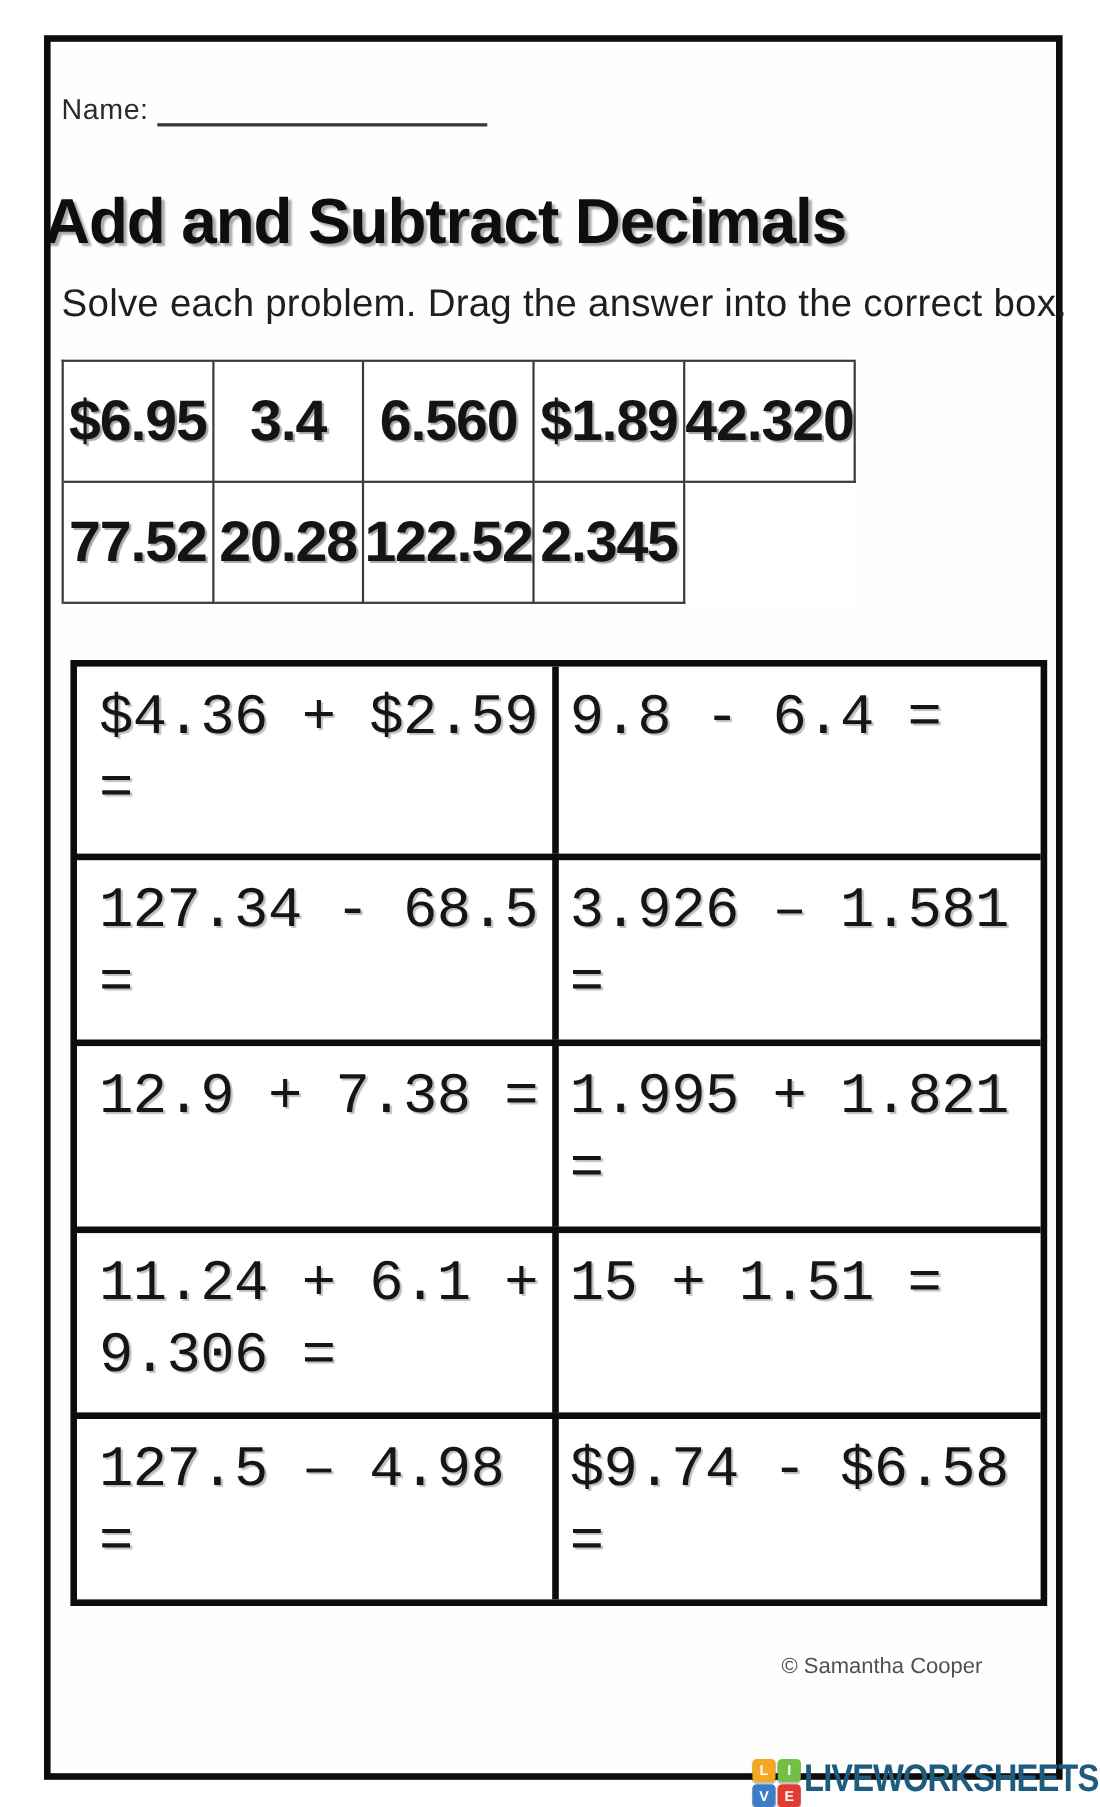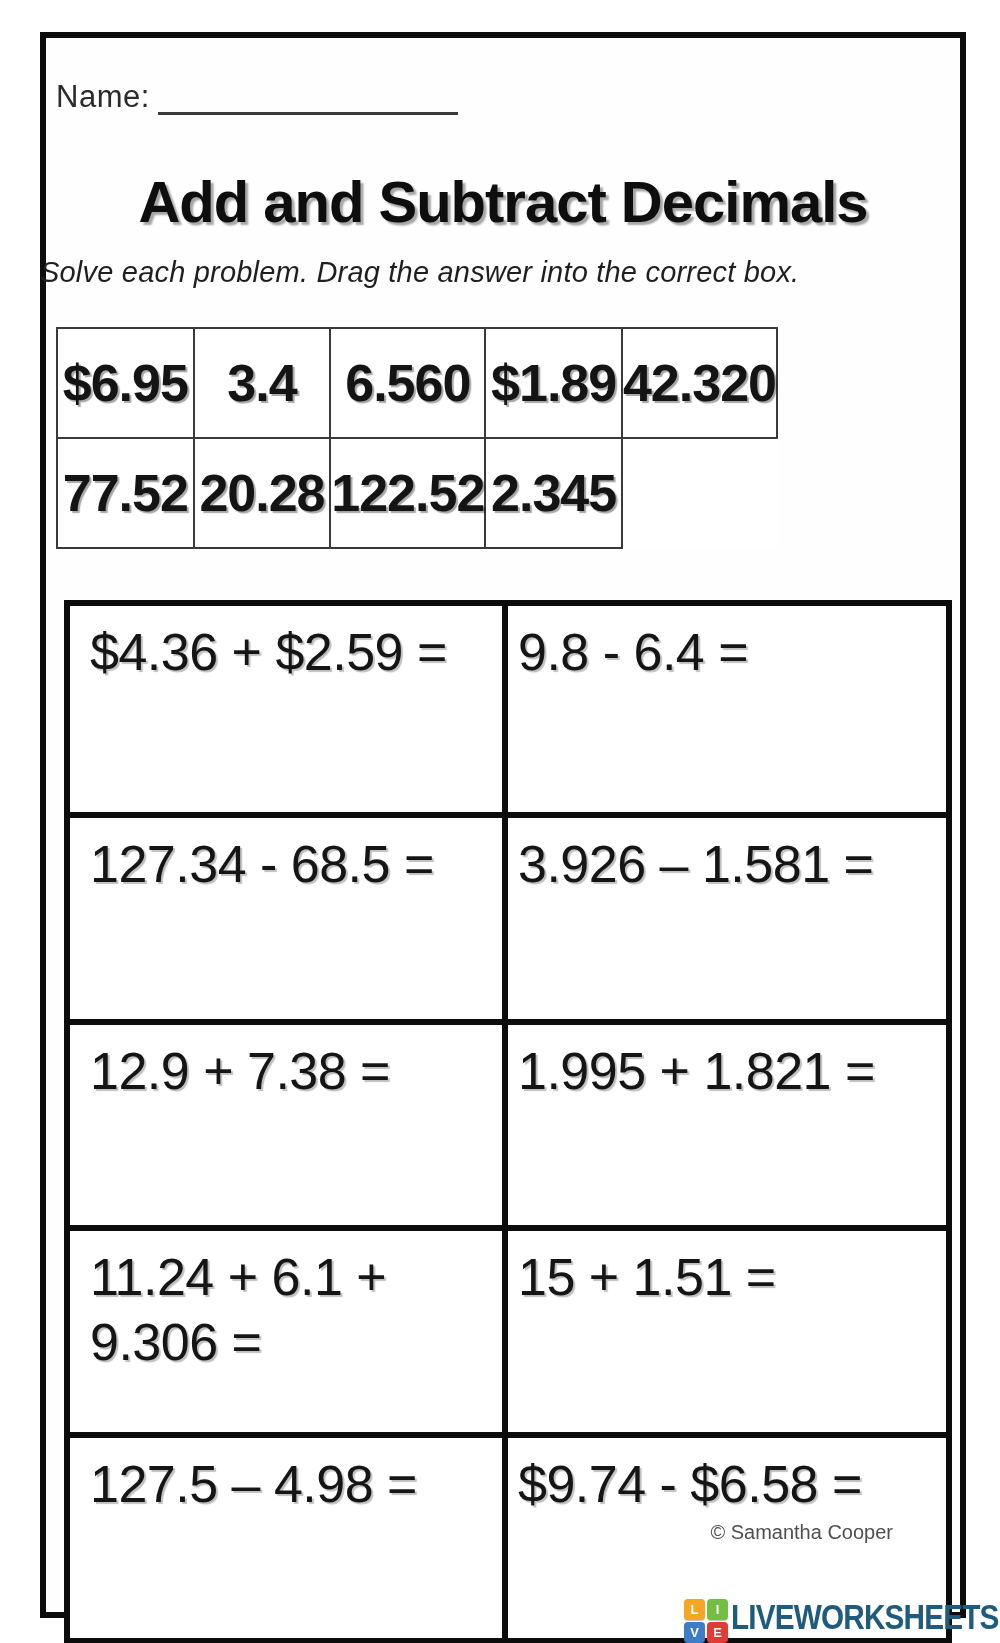--- a/index.html
+++ b/index.html
@@ -9,64 +9,64 @@
     font-family:"Liberation Sans","DejaVu Sans",sans-serif;
   }
   
   .page-frame{
     position:absolute;left:40px;top:32px;width:926px;height:1586px;
     border:6px solid #0d0d0d;box-sizing:border-box;background:#fffefe;
   }
   
   .name-row{
     position:absolute;left:56px;top:76px;display:flex;align-items:flex-end;
-    font-size:31px;color:#2b2b2b;letter-spacing:.5px;
+    font-size:26px;color:#2b2b2b;letter-spacing:.5px;
   }
   .name-line{
     display:inline-block;width:300px;height:36px;margin-left:8px;
     border-bottom:3px solid #3a3a3a;
   }
   
-  .title-wrap{position:absolute;left:40px;top:168px;width:926px;text-align:center;}
+  .title-wrap{position:absolute;left:40px;top:168px;width:926px;text-align:left;}
   .title{
     font-size:58px;font-weight:bold;letter-spacing:-1px;color:#0e0e0e;
     text-shadow:3px 3px 2px rgba(0,0,0,0.35);
   }
   
-  .instruction{position:absolute;left:40px;top:256px;font-size:29px;color:#1f1f1f;letter-spacing:.2px;font-style:italic;}
+  .instruction{position:absolute;left:56px;top:256px;font-size:35px;color:#1f1f1f;letter-spacing:.2px;}
   
   .answer-bank{
     position:absolute;left:56px;top:327px;width:722px;height:222px;
     display:grid;grid-template-columns:repeat(5,1fr);grid-template-rows:repeat(2,1fr);
     border-top:2px solid #3a3a3a;border-left:2px solid #3a3a3a;box-sizing:border-box;
     background:#fff;
   }
   .answer-cell{
     border-right:2px solid #3a3a3a;border-bottom:2px solid #3a3a3a;
     display:flex;align-items:center;justify-content:center;
     font-size:52px;font-weight:bold;letter-spacing:-1px;
     text-shadow:2px 2px 1px rgba(0,0,0,0.35);
   }
   
   .problems-grid{
-    position:absolute;left:64px;top:600px;width:888px;height:1044px;
+    position:absolute;left:64px;top:600px;width:888px;height:860px;
     display:grid;grid-template-columns:1fr 1fr;grid-template-rows:repeat(5,1fr);
-    border:6px solid #0c0c0c;box-sizing:border-box;background:#fff;
+    border:6px solid #0c0c0c;box-sizing:border-box;background:#fff;font-family:Liberation Mono, monospace;
   }
   .problem-cell{
     box-sizing:border-box;padding:14px 10px 0 10px;
     font-size:52px;line-height:1.25;letter-spacing:-.5px;color:#151515;
     text-shadow:2px 2px 1px rgba(0,0,0,0.25);
   }
   .problem-cell.col-left{border-right:6px solid #0c0c0c;padding-left:20px;}
   .problem-cell.col-right{text-align:left;}
   .problems-grid .row-n{border-top:6px solid #0c0c0c;}
   
   .copyright{
-    position:absolute;right:107px;top:1504px;font-size:20px;color:#4f4f4f;z-index:3;margin-top:17px;
+    position:absolute;right:107px;top:1504px;font-size:20px;color:#4f4f4f;z-index:3;
   }
   .brand-row{
     position:absolute;left:684px;top:1597px;display:flex;align-items:flex-start;z-index:3;
   }
   .logo-grid{
     display:grid;grid-template-columns:21px 21px;grid-template-rows:21px 21px;
     gap:2px;margin-right:3px;margin-top:2px;
   }
   .logo-sq{
     border-radius:4px;display:flex;align-items:center;justify-content:center;

